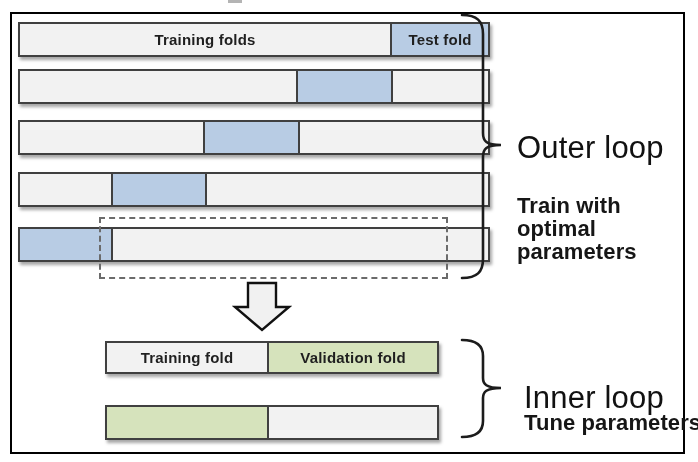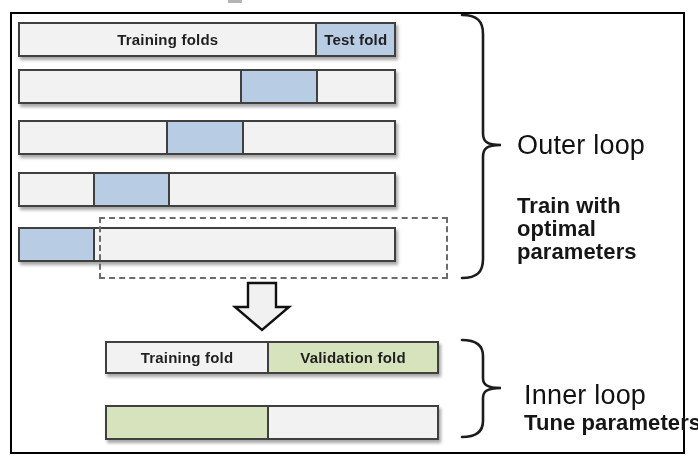--- a/index.html
+++ b/index.html
@@ -21,21 +21,21 @@
   .bars{position:absolute;top:0;}
   .bars-outer{left:18px;}
   .bars-inner{left:105px;}
   .fold-bar{
     position:absolute;left:0;box-sizing:border-box;
     border:2px solid var(--bar-border,#404040);
     display:flex;align-items:stretch;
     background:var(--fold-gray,#f2f2f2);
     box-shadow:2px 3px 3px rgba(0,0,0,0.35);
   }
-  .bars-outer .fold-bar{width:378px;height:35px;}
+  .bars-outer .fold-bar{width:472px;height:35px;}
   .bars-outer .fold-bar:nth-child(1){top:22px;}
   .bars-outer .fold-bar:nth-child(2){top:69px;}
   .bars-outer .fold-bar:nth-child(3){top:120px;}
   .bars-outer .fold-bar:nth-child(4){top:172px;}
   .bars-outer .fold-bar:nth-child(5){top:227px;}
   .bars-inner .fold-bar{width:334px;}
   .bars-inner .fold-bar:nth-child(1){top:341px;height:33px;}
   .bars-inner .fold-bar:nth-child(2){top:405px;height:35px;}
   .seg{
     display:flex;align-items:center;justify-content:center;
@@ -52,21 +52,21 @@
   
   .dashed-box{
     position:absolute;left:99px;top:217px;width:349px;height:62px;
     border:2px dashed #6b6b6b;box-sizing:border-box;background:transparent;
   }
   
   .arrow-svg{position:absolute;left:232px;top:281px;}
   .braces-svg{position:absolute;left:455px;top:10px;}
   
   .loop-title{
-    position:absolute;font-size:27px;font-weight:400;color:#111;
+    position:absolute;font-size:31px;font-weight:400;color:#111;
     white-space:nowrap;letter-spacing:0.2px;
   }
   .loop-note{
     position:absolute;font-size:22px;font-weight:600;color:#161616;
     line-height:23px;letter-spacing:0.1px;
   }
   .outer-title{left:517px;top:130px;}
   .outer-note{left:517px;top:194px;width:175px;}
   .inner-title{left:524px;top:371px;margin-top:9px;}
   .inner-note{left:524px;top:411px;white-space:nowrap;}

